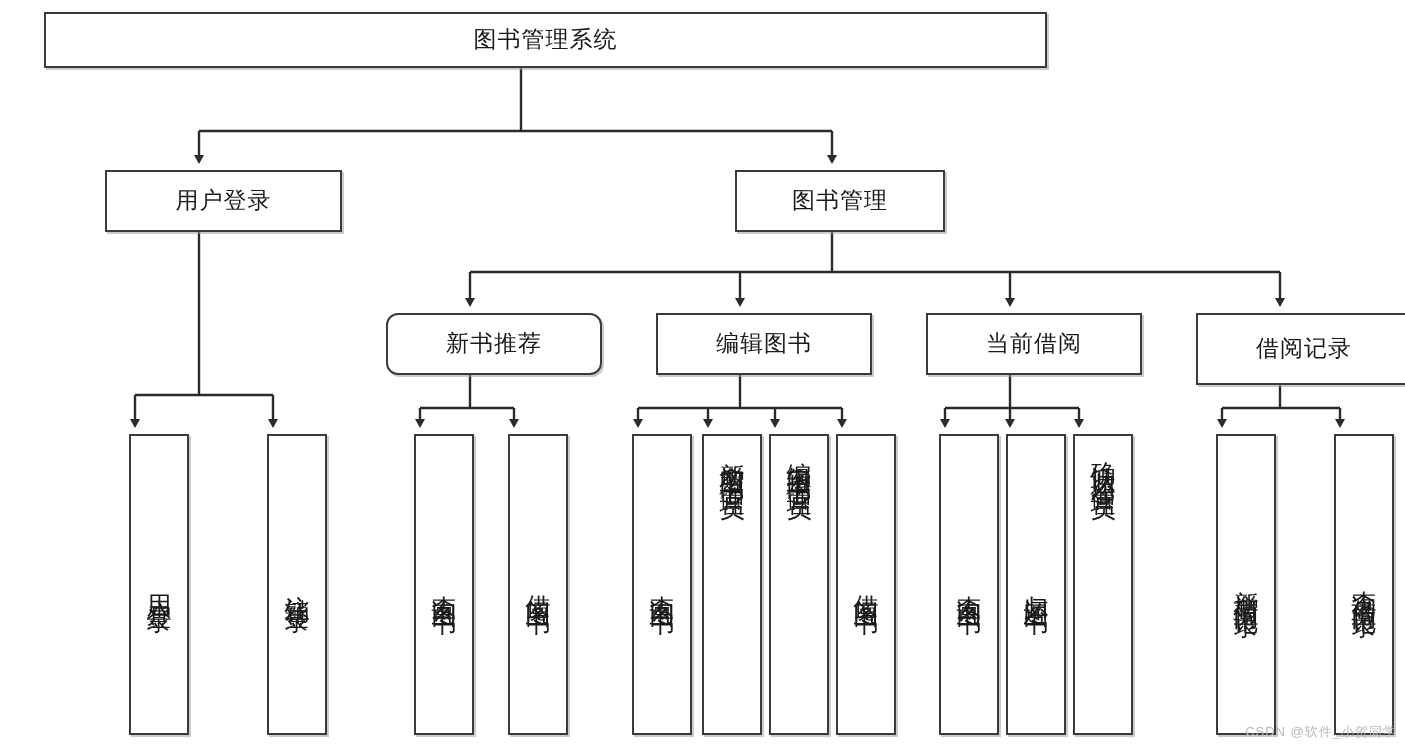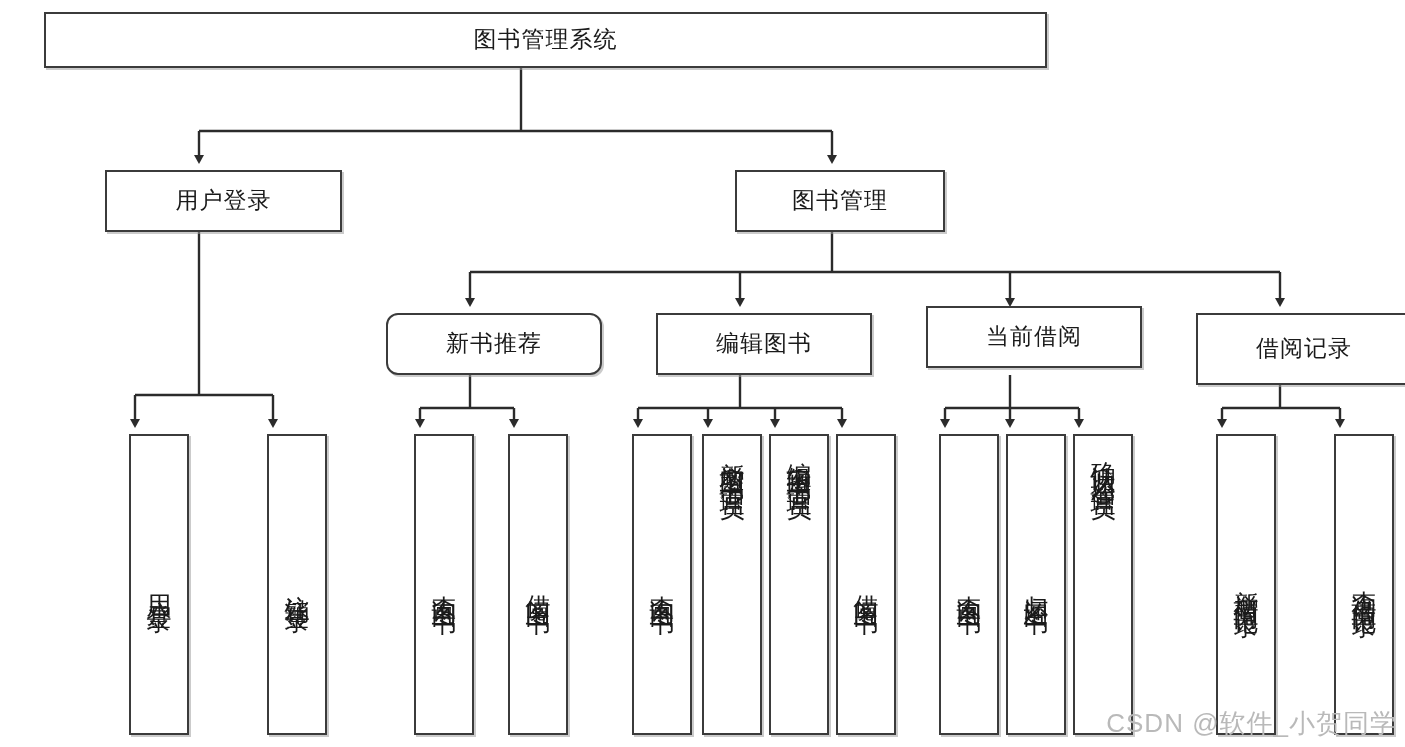--- a/index.html
+++ b/index.html
@@ -53,21 +53,21 @@
   .leaf.tall .lbl{max-height:296px;}
   .leaf.top .{}
   
   .leaf.align-top{align-items:flex-start;padding-top:6px;}
   .leaf.align-mid{align-items:center;padding-top:0;}
 
   .watermark{
     position:absolute;
     right:8px;
     bottom:6px;
-    font-size:26px;
+    font-size:13px;
     color:#b9b9b9;
     letter-spacing:1px;
     z-index:9;
     white-space:nowrap;
     font-family:"Liberation Sans","DejaVu Sans",sans-serif;
   }
   svg.links{position:absolute;left:0;top:0;width:1405px;height:747px;z-index:1;}
 </style>
 </head>
 <body>
@@ -137,21 +137,21 @@
   </div>
 
   <div class="node h-node" style="left:362px;top:313px;width:216px;height:62px;border-radius:12px;">
     <span class="lbl">新书推荐</span>
   </div>
 
   <div class="node h-node" style="left:632px;top:313px;width:216px;height:62px;">
     <span class="lbl">编辑图书</span>
   </div>
 
-  <div class="node h-node" style="left:902px;top:306px;width:216px;height:62px;">
+  <div class="node h-node" style="left:902px;top:313px;width:216px;height:62px;">
     <span class="lbl">当前借阅</span>
   </div>
 
   <div class="node h-node" style="left:1172px;top:313px;width:216px;height:72px;">
     <span class="lbl">借阅记录</span>
   </div>
 
   <div class="node leaf align-mid" style="left:105px;top:434px;width:60px;height:301px;">
     <span class="lbl">用户登录</span>
   </div>

